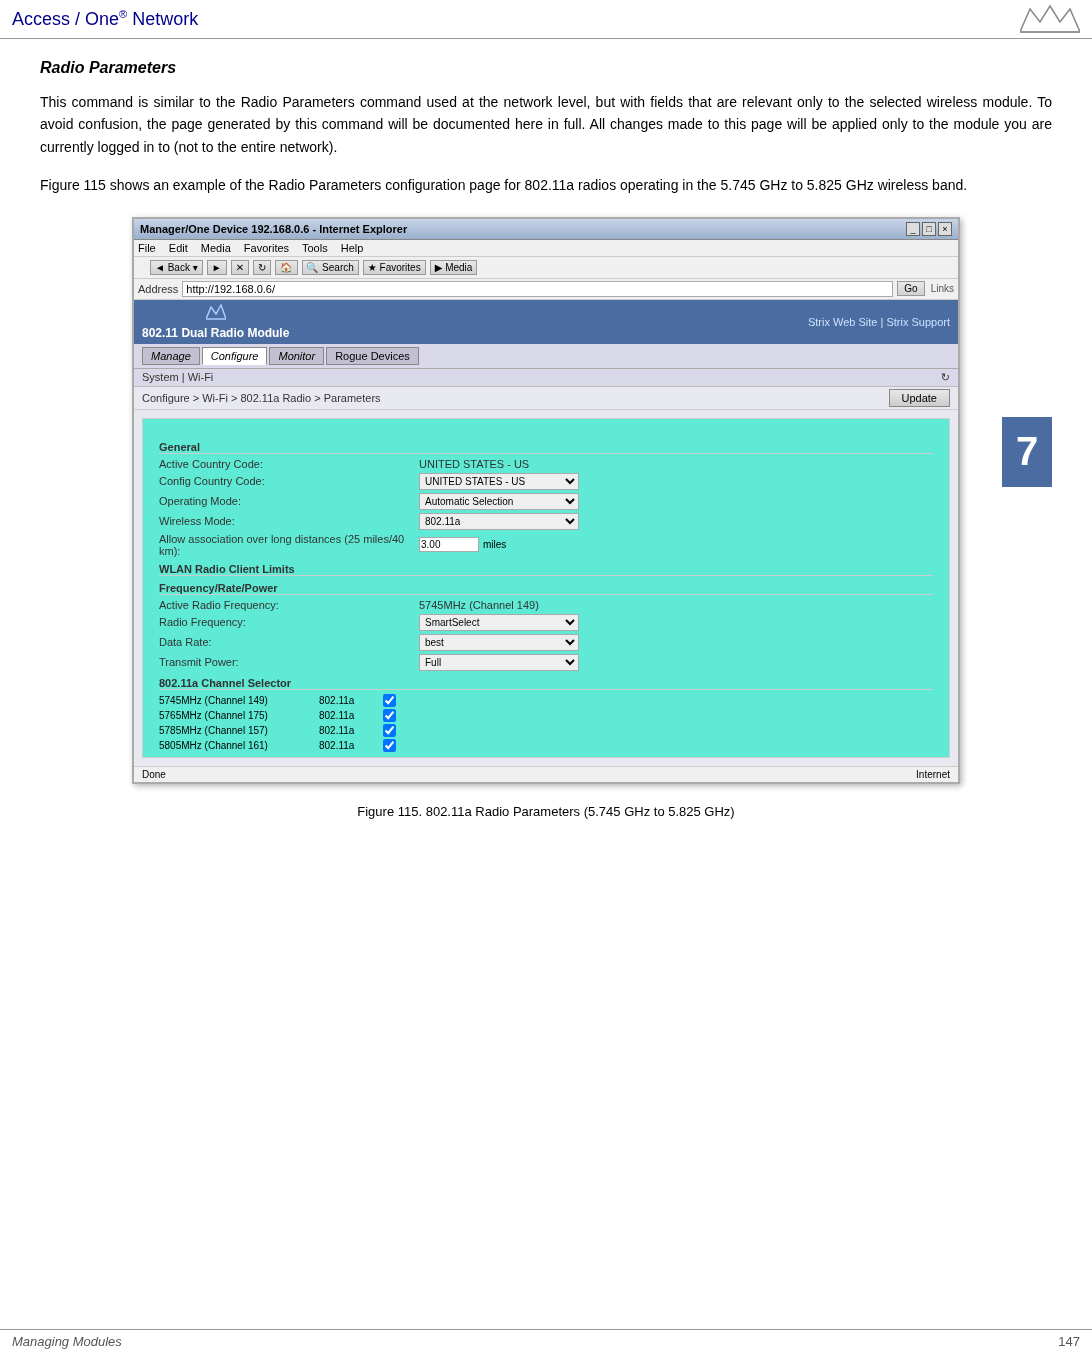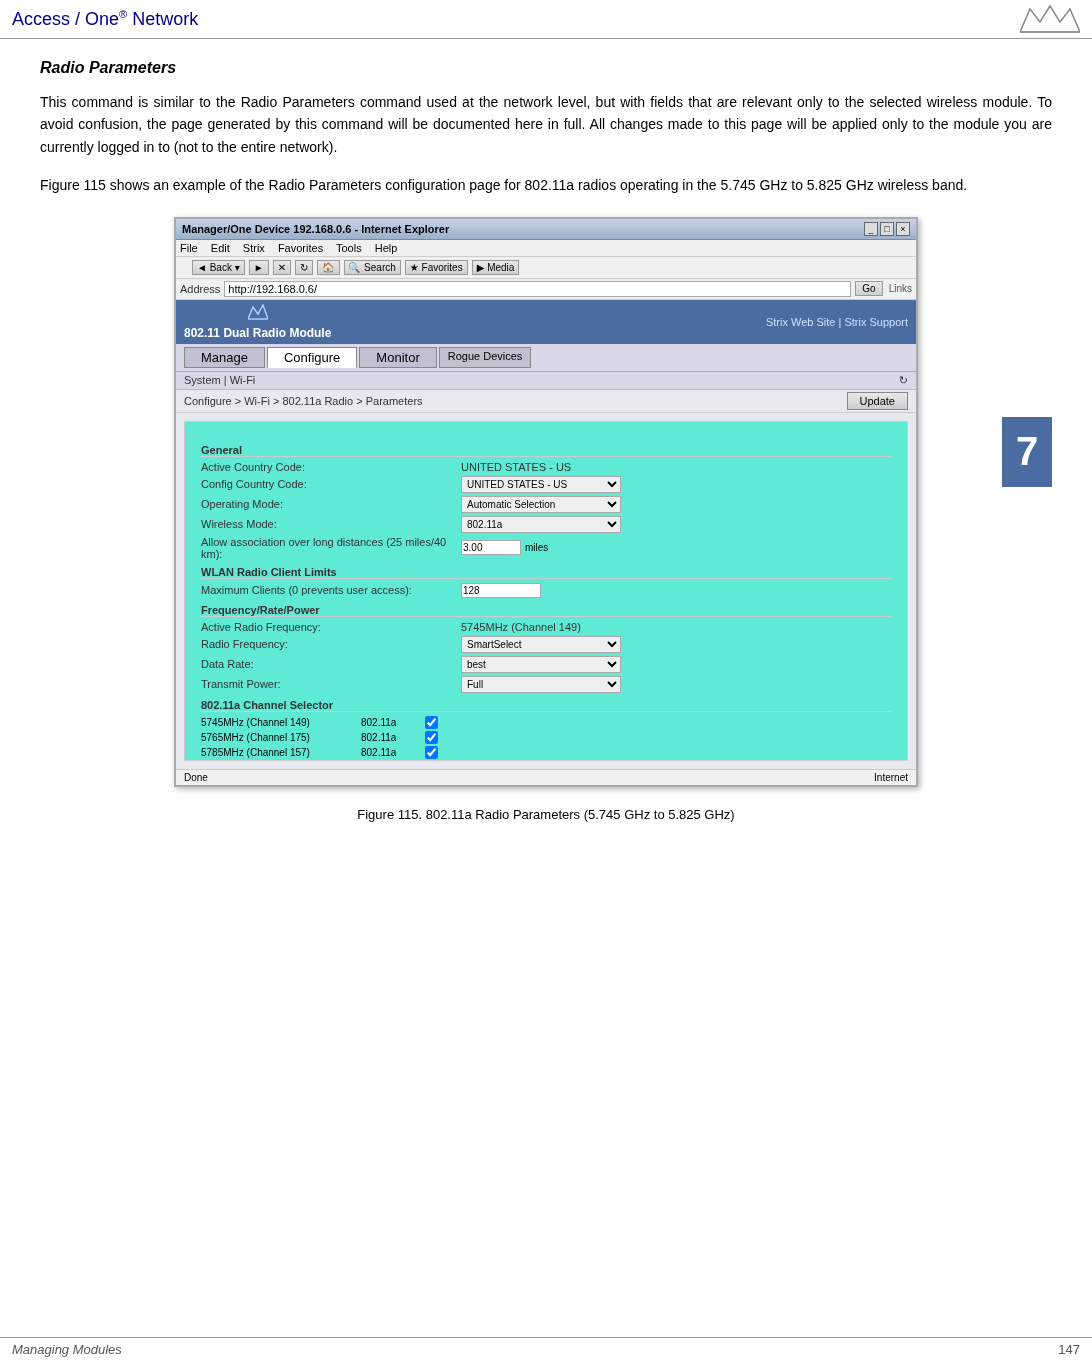--- a/index.html
+++ b/index.html
@@ -55,21 +55,21 @@
     .figure-caption {
       text-align: center;
       font-size: 13px;
       margin-top: 8px;
       margin-bottom: 20px;
     }
 
     
     .browser-window {
       border: 2px solid #aaa;
-      width: 744px;
+      width: 828px;
       margin: 20px auto;
       font-size: 11px;
       background: #fff;
       box-shadow: 2px 2px 6px rgba(0,0,0,0.3);
     }
 
     .browser-titlebar {
       background: linear-gradient(to bottom, #c8d4e8, #9ab0cc);
       padding: 3px 6px;
       display: flex;
@@ -185,23 +185,24 @@
     .app-nav {
       background: #d8d8e8;
       padding: 3px 8px;
       display: flex;
       gap: 2px;
       border-bottom: 1px solid #aaa;
     }
     .nav-tab {
       background: #c0c0d0;
       border: 1px solid #888;
-      padding: 2px 16px;
-      font-size: 13px;
-      cursor: pointer;
+      padding: 2px 8px;
+      font-size: 11px;
+      cursor: pointer;
+      font-style: italic;
     }
     .nav-tab.active {
       background: #fff;
       border-bottom-color: #fff;
     }
     .nav-rogue {
       background: #c0c0d0;
       border: 1px solid #888;
       padding: 2px 8px;
       font-size: 11px;
@@ -309,21 +310,21 @@
       align-items: center;
     }
 
     .content-wrapper {
       position: relative;
     }
 
     
     .page-footer {
       position: fixed;
-      bottom: 0;
+      bottom: 8px;
       left: 0;
       width: 1092px;
       border-top: 1px solid #999;
       display: flex;
       justify-content: space-between;
       padding: 4px 12px;
       background: #fff;
       font-size: 13px;
     }
 
@@ -365,21 +366,21 @@
         <div class="browser-controls">
           <span class="browser-btn">_</span>
           <span class="browser-btn">□</span>
           <span class="browser-btn">×</span>
         </div>
       </div>
 
       <div class="browser-menubar">
         <span>File</span>
         <span>Edit</span>
-        <span>Strix</span>
+        <span>Media</span>
         <span>Favorites</span>
         <span>Tools</span>
         <span>Help</span>
       </div>
 
       <div class="browser-toolbar">
         <button class="nav-btn">◄ Back ▾</button>
         <button class="nav-btn">►</button>
         <button class="nav-btn">✕</button>
         <button class="nav-btn">↻</button>
@@ -451,24 +452,20 @@
               <option>802.11a</option>
             </select>
           </div>
           <div class="form-row">
             <span class="form-label">Allow association over long distances (25 miles/40 km):</span>
             <input type="text" class="form-input" value="3.00" style="">
             <span style="margin-left:4px;font-size:10px;">miles</span>
           </div>
 
           <div class="form-section-title">WLAN Radio Client Limits</div>
-          <div class="form-row">
-            <span class="form-label">Maximum Clients (0 prevents user access):</span>
-            <input type="text" class="form-input-wide" value="128" style="">
-          </div>
 
           <div class="form-section-title">Frequency/Rate/Power</div>
           <div class="form-row">
             <span class="form-label">Active Radio Frequency:</span>
             <span class="form-value">5745MHz (Channel 149)</span>
           </div>
           <div class="form-row">
             <span class="form-label">Radio Frequency:</span>
             <select class="form-select">
               <option>SmartSelect</option>

